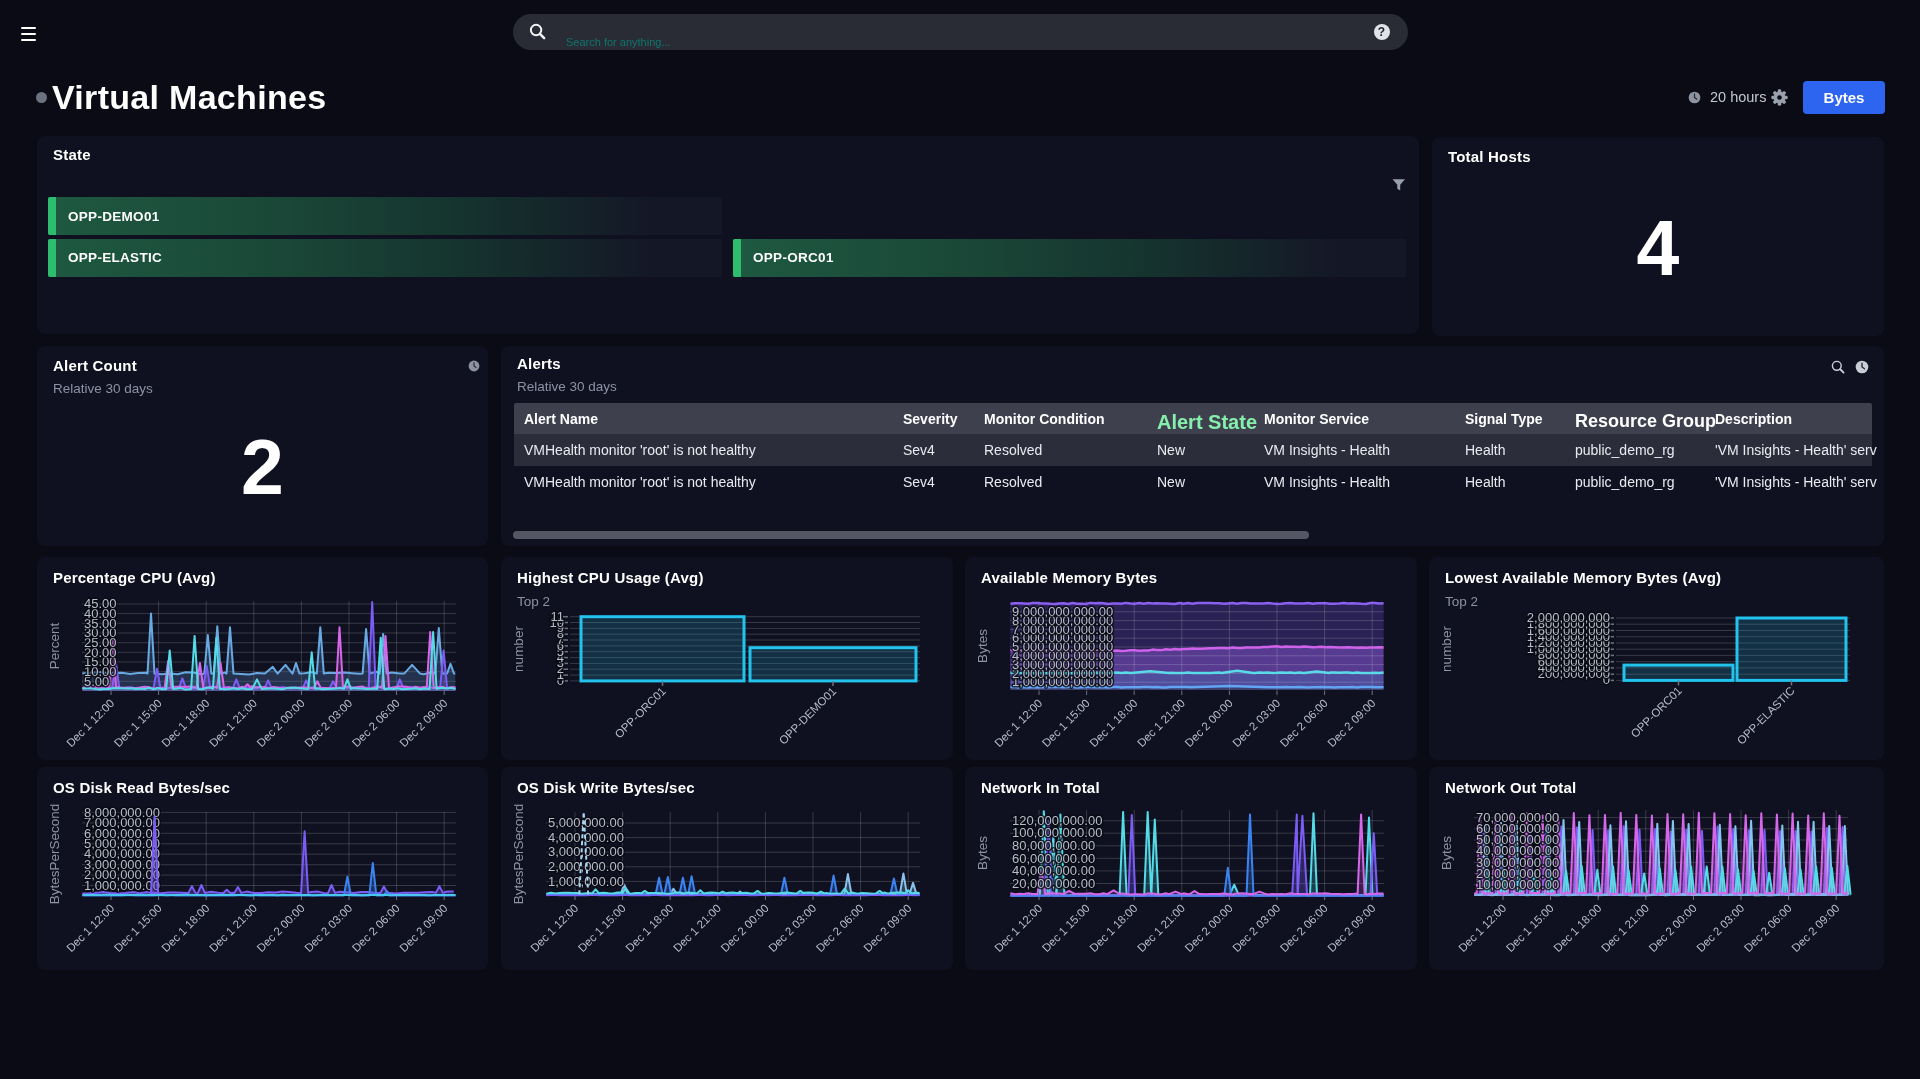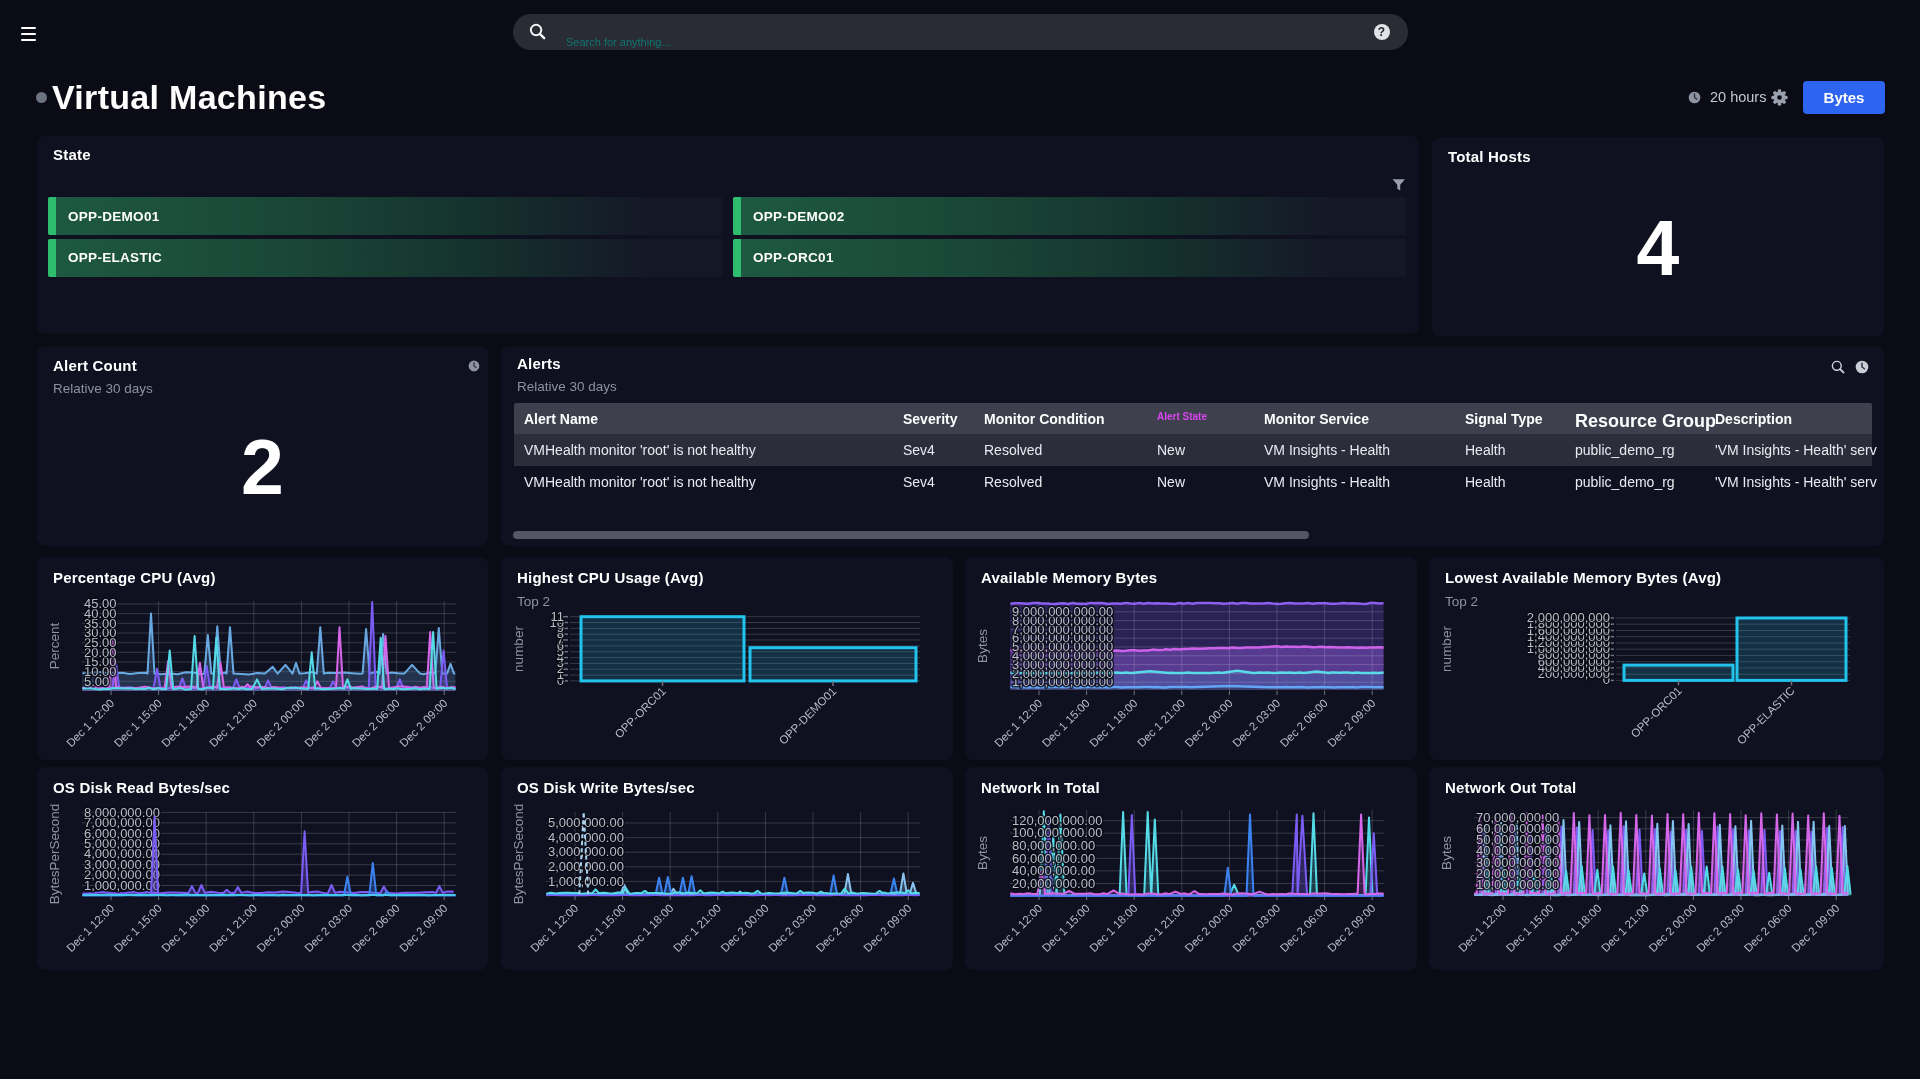--- a/index.html
+++ b/index.html
@@ -45,24 +45,20 @@
 <div style="position:absolute;left:1803px;top:81px;width:82px;height:33px;background:#2d64f0;border-radius:4px;color:#fff;font-size:15px;font-weight:bold;text-align:center;line-height:33px">Bytes</div>
 <div class="panel" style="left:37px;top:136px;width:1382px;height:198px">
     <div class="ptitle" style="top:10px">State</div>
     <svg style="position:absolute;left:1354.5px;top:42px" width="13.5" height="13.5" viewBox="0 0 12 12">
       <path d="M0.5 1 H11.5 L7.3 6 V11 L4.7 9.5 V6 Z" fill="#98a0ae"></path>
     </svg>
     <div class="tile" style="left:11px;top:61px;width:674px">
       <div class="bar"></div>
       <div class="lab">OPP-DEMO01</div>
     </div>
-    <div class="tile" style="left:696px;top:61px;width:673px">
-      <div class="bar"></div>
-      <div class="lab">OPP-DEMO02</div>
-    </div>
     <div class="tile" style="left:11px;top:102.5px;width:674px">
       <div class="bar"></div>
       <div class="lab">OPP-ELASTIC</div>
     </div>
     <div class="tile" style="left:696px;top:102.5px;width:673px">
       <div class="bar"></div>
       <div class="lab">OPP-ORC01</div>
     </div>
   </div>
 <div class="panel" style="left:1432px;top:137px;width:452px;height:199px">
@@ -86,21 +82,21 @@
       <line x1="12.8" y1="12.8" x2="17" y2="17" stroke="#c9cdd6" stroke-width="2.3" stroke-linecap="round"></line>
     </svg>
     <svg style="position:absolute;left:1354px;top:14px" width="14" height="14" viewBox="0 0 20 20">
       <circle cx="10" cy="10" r="9" fill="#c9cdd6"></circle>
       <path d="M10 4.5 V10 L13.5 12.5" stroke="#2a2d38" stroke-width="2" fill="none" stroke-linecap="round"></path>
     </svg>
     <div style="position:absolute;left:13px;top:57px;width:1358px;height:31px;background:#3e404e;border-radius:2px 2px 0 0"></div>
     <div style="position:absolute;left:23px;top:65px;font-size:14px;font-weight:bold;color:#fff;white-space:nowrap">Alert Name</div>
     <div style="position:absolute;left:402px;top:65px;font-size:14px;font-weight:bold;color:#fff;white-space:nowrap">Severity</div>
     <div style="position:absolute;left:483px;top:65px;font-size:14px;font-weight:bold;color:#fff;white-space:nowrap">Monitor Condition</div>
-    <div style="position:absolute;left:656px;top:65px;font-size:10px;font-weight:bold;color:#d946ef;white-space:nowrap">Alert State</div>
+    <div style="position:absolute;left:656px;top:65px;font-size:20px;font-weight:bold;color:#86efac;white-space:nowrap">Alert State</div>
     <div style="position:absolute;left:763px;top:65px;font-size:14px;font-weight:bold;color:#fff;white-space:nowrap">Monitor Service</div>
     <div style="position:absolute;left:964px;top:65px;font-size:14px;font-weight:bold;color:#fff;white-space:nowrap">Signal Type</div>
     <div style="position:absolute;left:1074px;top:65px;font-size:18px;font-weight:bold;color:#fff;white-space:nowrap">Resource Group</div>
     <div style="position:absolute;left:1214px;top:65px;font-size:14px;font-weight:bold;color:#fff;white-space:nowrap">Description</div>
     <div style="position:absolute;left:13px;top:88px;width:1358px;height:32px;background:#2b2d3a"></div>
     <div style="position:absolute;left:23px;top:96px;font-size:14px;color:#e9ebf1;white-space:nowrap">VMHealth monitor 'root' is not healthy</div>
     <div style="position:absolute;left:402px;top:96px;font-size:14px;color:#e9ebf1;white-space:nowrap">Sev4</div>
     <div style="position:absolute;left:483px;top:96px;font-size:14px;color:#e9ebf1;white-space:nowrap">Resolved</div>
     <div style="position:absolute;left:656px;top:96px;font-size:14px;color:#e9ebf1;white-space:nowrap">New</div>
     <div style="position:absolute;left:763px;top:96px;font-size:14px;color:#e9ebf1;white-space:nowrap">VM Insights - Health</div>

